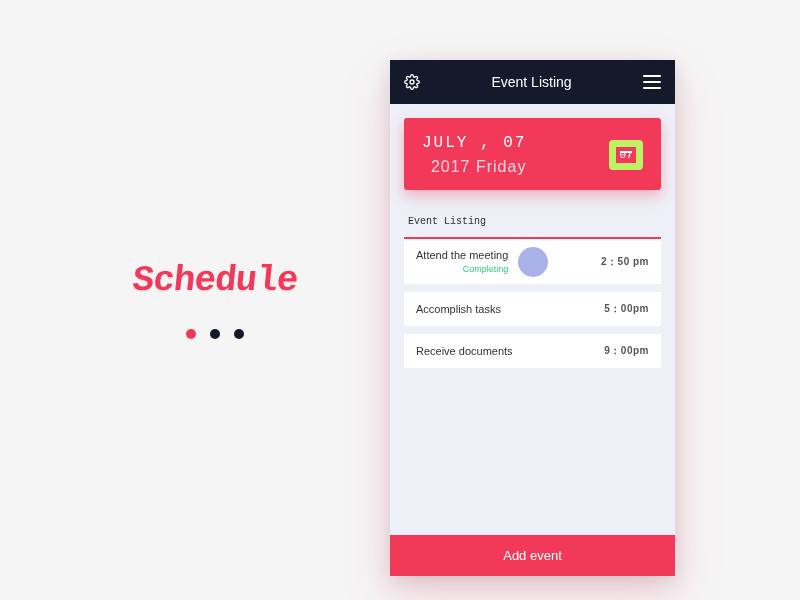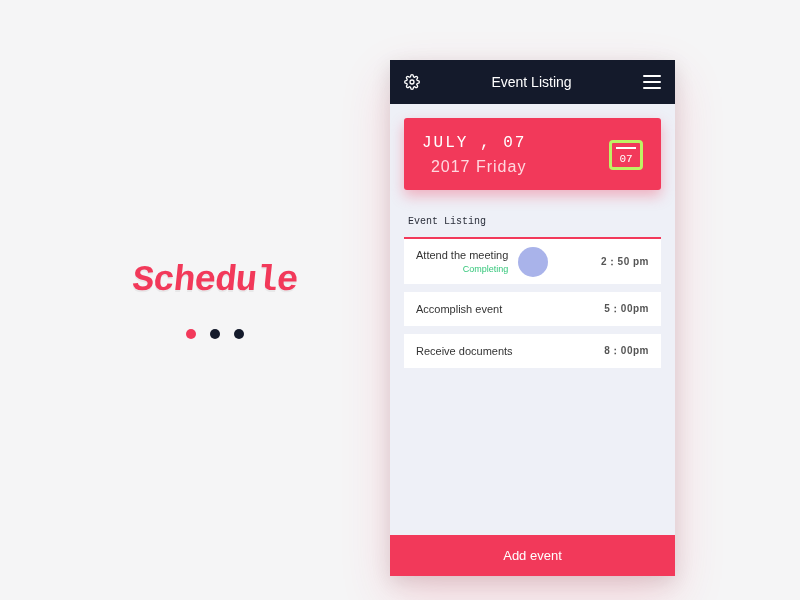--- a/index.html
+++ b/index.html
@@ -74,21 +74,21 @@
     color: #fff;
     display: flex;
     justify-content: space-between;
     align-items: center;
     box-shadow: 0 6px 14px rgba(242,57,90,0.35);
     text-align: right;
   }
   .date-main { font-family: "Courier New", monospace; font-size: 16px; letter-spacing: 2px; }
   .date-sub { font-size: 16px; margin-top: 6px; color: #ffd7df; letter-spacing: 1px; }
   .cal-icon {
-    width: 34px; height: 30px; border: 3px solid #bef264; border-radius: 4px;
+    width: 34px; height: 30px; border: 7px solid #bef264; border-radius: 4px;
     display: flex; align-items: flex-end; justify-content: center;
     font-family: "Courier New", monospace; font-size: 11px; padding-bottom: 2px;
     position: relative;
   }
   .cal-icon::before {
     content: ""; position: absolute; top: -2px; left: 4px; right: 4px; height: 6px;
     border-bottom: 2px solid #fff;
   }
 
   .section-label {
@@ -190,29 +190,29 @@
       <div class="event-left">
         <span class="event-title">Attend the meeting</span>
         <span class="event-status">Completing</span>
       </div>
       <div class="handle"></div>
       <span class="event-time">2：50 pm</span>
     </div>
 
     <div class="event-row">
       <div class="event-left">
-        <span class="event-title">Accomplish event</span>
+        <span class="event-title">Accomplish tasks</span>
       </div>
       <span class="event-time">5：00pm</span>
     </div>
 
     <div class="event-row">
       <div class="event-left">
         <span class="event-title">Receive documents</span>
       </div>
-      <span class="event-time">8：00pm</span>
+      <span class="event-time">9：00pm</span>
     </div>
 
 
   </div>
 
   <div class="add-btn">Add event</div>
 </div>
 
 </body></html>

